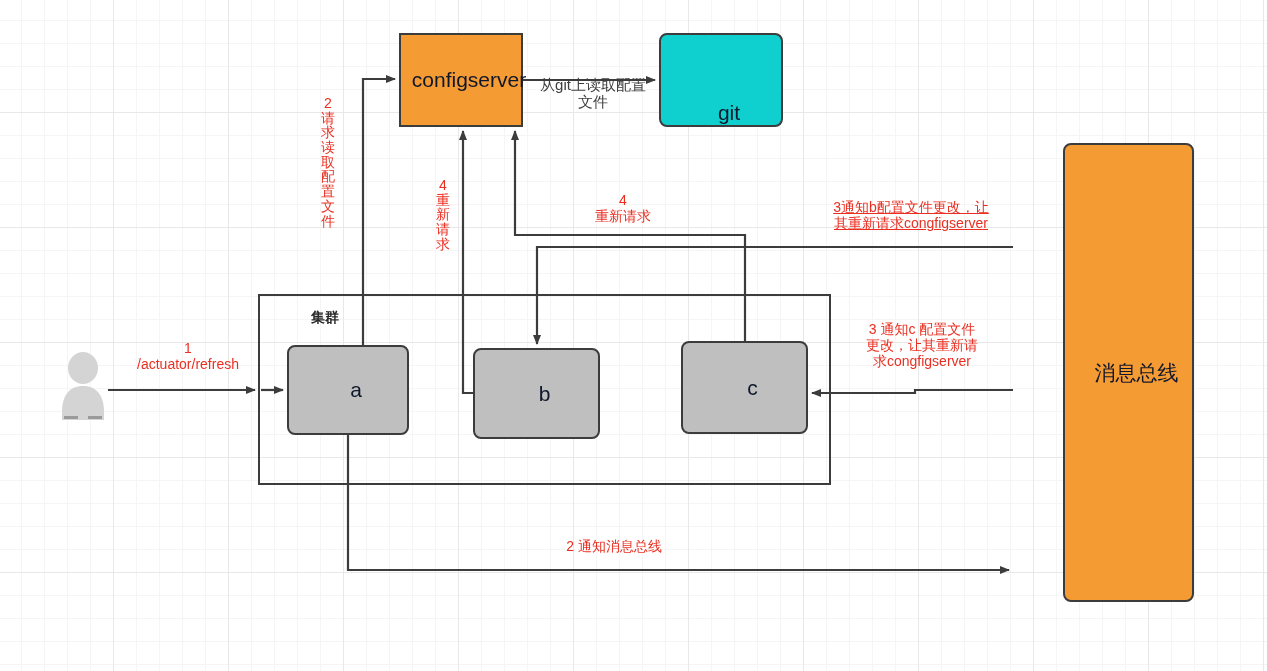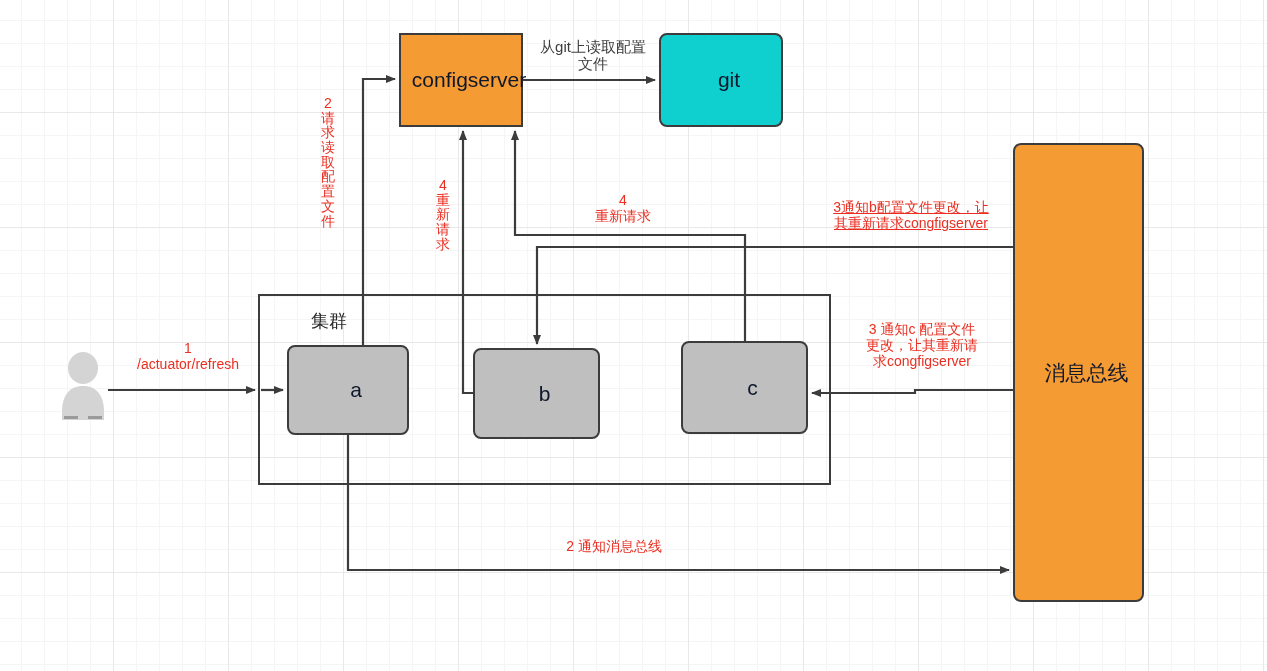--- a/index.html
+++ b/index.html
@@ -46,31 +46,33 @@
     position: absolute;
     color: #ea2f22;
     font-size: 14px;
     line-height: 1.15;
     text-align: center;
     white-space: pre-line;
     pointer-events: none;
   }
   .lbl.dark {
     color: #3d3d3d;
+    margin-top: 38px;
   }
   .lbl.vert {
     width: 16px;
     line-height: 1.05;
     word-break: break-all;
     white-space: pre-wrap;
   }
   .cluster-label {
     position: absolute;
     color: #2b2b2b;
-    font-size: 18px;
+    font-size: 14px;
+    font-weight: bold;
   }
   #actor {
     position: absolute;
   }
 </style>
 </head>
 <body>
 
 <div id="canvas">
 
@@ -107,25 +109,25 @@
     <ellipse cx="23" cy="18" rx="15" ry="16" fill="#d4d4d4"></ellipse>
     <path d="M23,36 C9,36 2,46 2,62 L2,70 L44,70 L44,62 C44,46 37,36 23,36 Z" fill="#d4d4d4"></path>
     <rect x="4" y="66" width="14" height="3" fill="#9a9a9a"></rect>
     <rect x="28" y="66" width="14" height="3" fill="#9a9a9a"></rect>
   </svg>
 
   <div class="node sq" style="left:399px; top:33px; width:124px; height:94px; background:#F59B34;">
     <span>configserver</span>
   </div>
 
-  <div class="node rnd" style="left:659px; top:33px; width:124px; height:94px; background:#0FCFCF;">
+  <div class="node rnd" style="left:659px; top:33px; width:124px; height:94px; background:#0FCFCF;align-items:flex-end;">
     <span>git</span>
   </div>
 
-  <div class="node rnd" style="left:1013px; top:143px; width:131px; height:459px; background:#F59B34;">
+  <div class="node rnd" style="left:1063px; top:143px; width:131px; height:459px; background:#F59B34;">
     <span>消息总线</span>
   </div>
 
   <div class="node rnd" style="left:287px; top:345px; width:122px; height:90px; background:#BFBFBF;">
     <span>a</span>
   </div>
 
   <div class="node rnd" style="left:473px; top:348px; width:127px; height:91px; background:#BFBFBF;">
     <span>b</span>
   </div>

